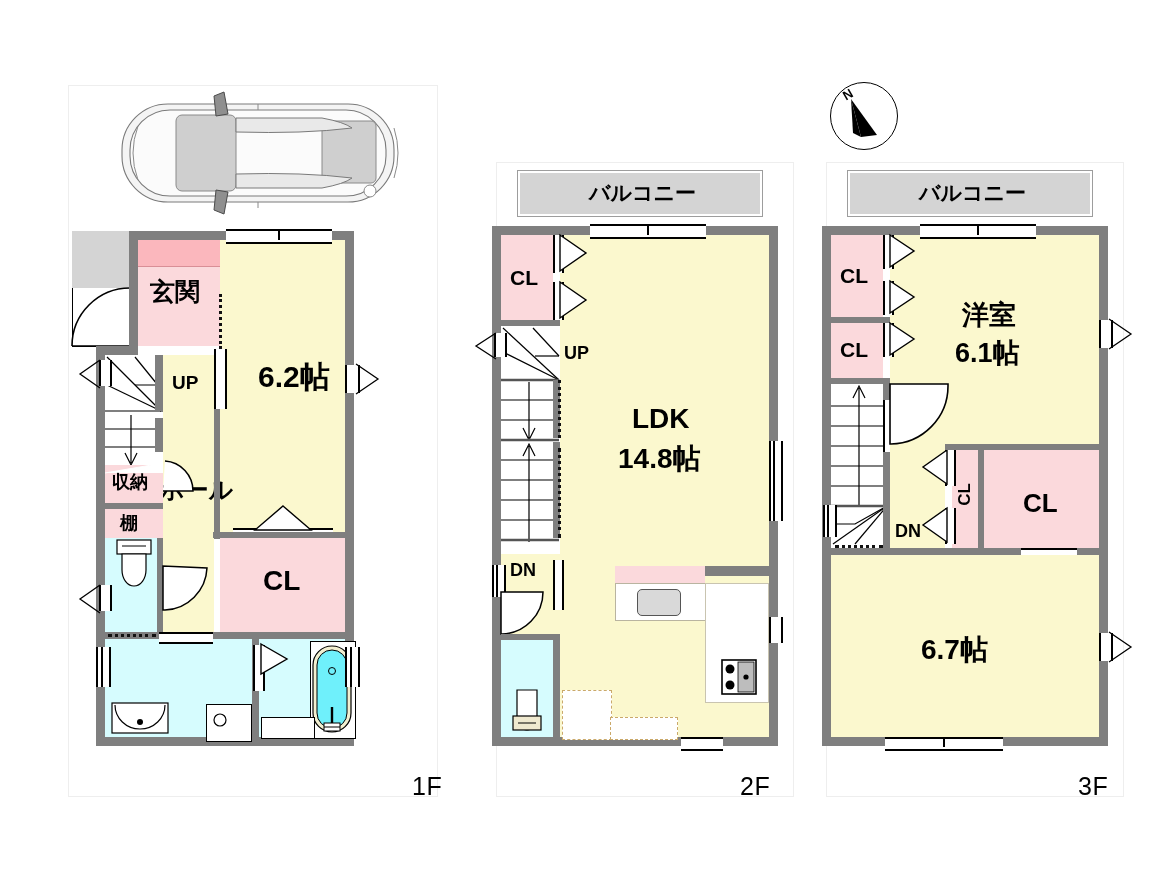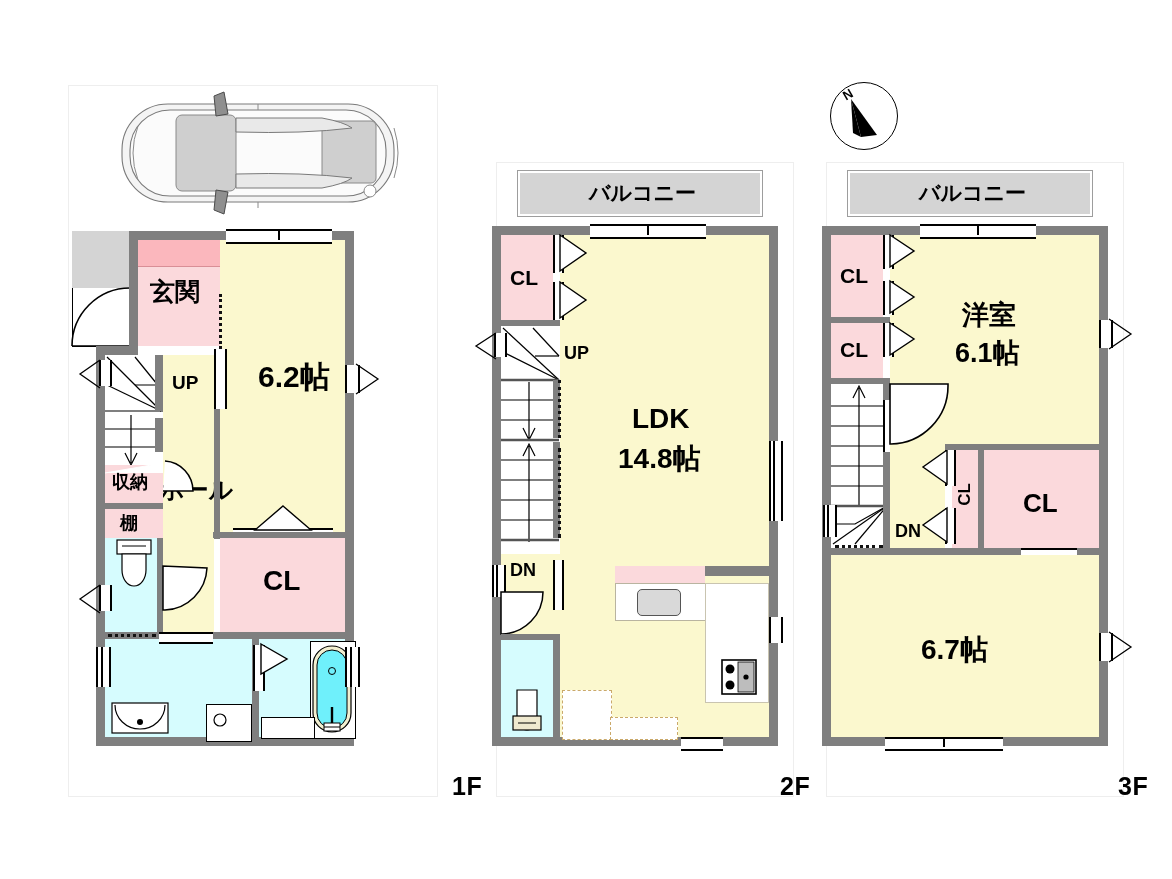--- a/index.html
+++ b/index.html
@@ -20,21 +20,21 @@
   .r-p{background:#fbd9dc;}         
   .r-p2{background:#fbb7bd;}        
   .r-b{background:#d6fcfe;}         
   .r-g{background:#d4d4d4;}         
   .r-w{background:#ffffff;}
 
   
   .lbl{position:absolute;white-space:nowrap;font-weight:bold;color:#000;
        letter-spacing:0px;line-height:1;}
   .lbl-jp{font-family:"DejaVu Sans",sans-serif;}
-  .floor-tag{position:absolute;font-size:25px;font-weight:bold;letter-spacing:.5px;margin-left:40px;}
+  .floor-tag{position:absolute;font-size:25px;font-weight:normal;letter-spacing:.5px;}
 
   
   .ln{position:absolute;background:#000;}
   .winH{position:absolute;background:#fff;border-top:2px solid #000;border-bottom:2px solid #000;}
   .winV{position:absolute;background:#fff;border-left:2px solid #000;border-right:2px solid #000;}
   .dotted-h{position:absolute;border-top:3px dotted #111;}
   .dotted-v{position:absolute;border-left:3px dotted #111;}
   .box-o{position:absolute;border:1px solid #000;background:#fff;}
   .box-g{position:absolute;border:1px solid #555;background:#d9d9d9;}
   .dashbox{position:absolute;border:1px dashed #caa96a;background:#fff;}

